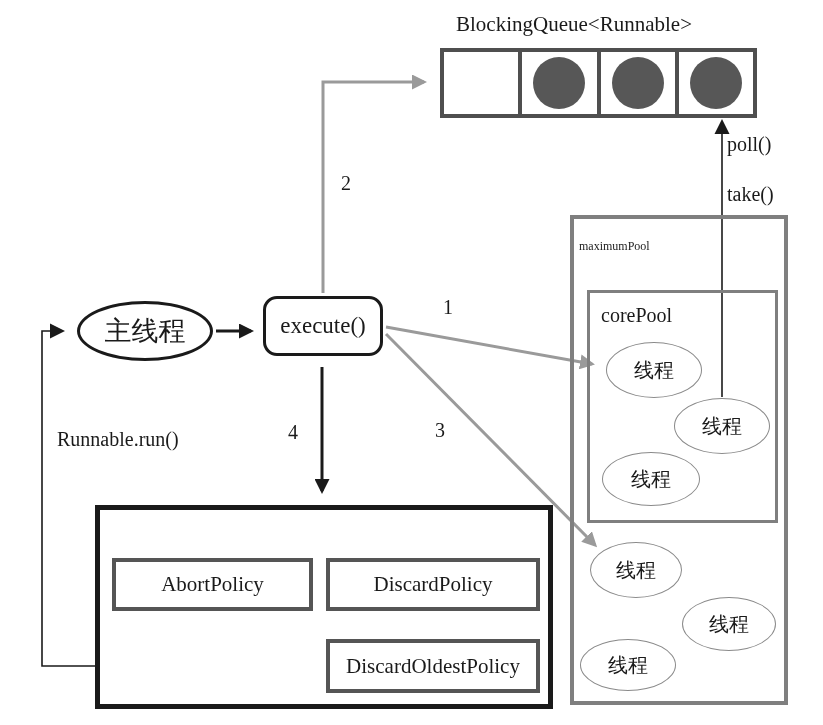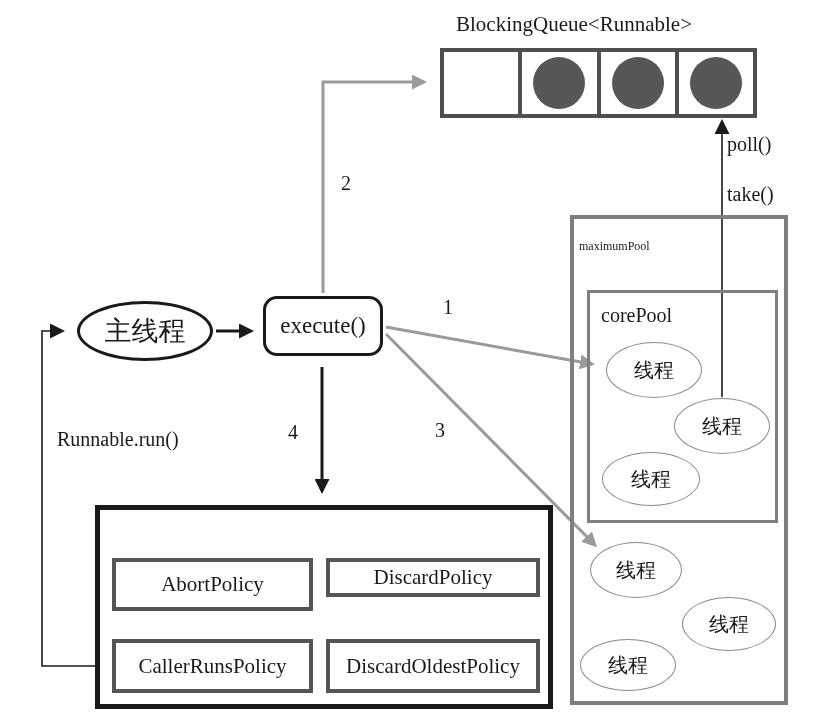--- a/index.html
+++ b/index.html
@@ -42,21 +42,21 @@
                background:#fff;display:flex;align-items:center;justify-content:center;font-size:27px;box-sizing:border-box;}
   #execute-box{left:263px;top:296px;width:120px;height:60px;border:3.5px solid var(--ink);border-radius:14px;
                background:#fff;display:flex;align-items:center;justify-content:center;font-size:23px;box-sizing:border-box;}
 
   
   #handler-box{left:95px;top:505px;width:458px;height:204px;border:5px solid var(--ink);box-sizing:border-box;background:#fff;}
   #handler-title{position:absolute;left:0;top:11px;width:100%;text-align:center;font-size:21px;}
   .policy-box{position:absolute;border:4px solid var(--policy-border);box-sizing:border-box;background:#fff;
               display:flex;align-items:center;justify-content:center;font-size:21px;}
   #policy-abort{left:12px;top:48px;width:201px;height:53px;}
-  #policy-discard{left:226px;top:48px;width:214px;height:39px;}
+  #policy-discard{left:226px;top:48px;width:214px;height:53px;}
   #policy-callerruns{left:12px;top:129px;width:201px;height:54px;}
   #policy-discardoldest{left:226px;top:129px;width:214px;height:54px;}
 
   
   #label-step1{left:443px;top:296px;}
   #label-step2{left:341px;top:172px;}
   #label-step3{left:435px;top:419px;}
   #label-step4{left:288px;top:421px;}
   #label-poll{left:727px;top:133px;}
   #label-take{left:727px;top:183px;}
@@ -127,21 +127,20 @@
   <div class="thread-ellipse" style="left:590px;top:542px;width:92px;height:56px;">线程</div>
   <div class="thread-ellipse" style="left:682px;top:597px;width:94px;height:54px;">线程</div>
   <div class="thread-ellipse" style="left:580px;top:639px;width:96px;height:52px;">线程</div>
 
   <div class="abs" id="main-thread">主线程</div>
   <div class="abs" id="execute-box">execute()</div>
 
   <div class="abs" id="handler-box">
     <div class="policy-box" id="policy-abort">AbortPolicy</div>
     <div class="policy-box" id="policy-discard">DiscardPolicy</div>
-    <div class="policy-box" id="policy-callerruns">CallerRunsPolicy</div>
     <div class="policy-box" id="policy-discardoldest">DiscardOldestPolicy</div>
   </div>
 
   <div class="lbl" id="label-step1">1</div>
   <div class="lbl" id="label-step2">2</div>
   <div class="lbl" id="label-step3">3</div>
   <div class="lbl" id="label-step4">4</div>
   <div class="lbl" id="label-poll">poll()</div>
   <div class="lbl" id="label-take">take()</div>
   <div class="lbl" id="label-runnable-run">Runnable.run()</div>

